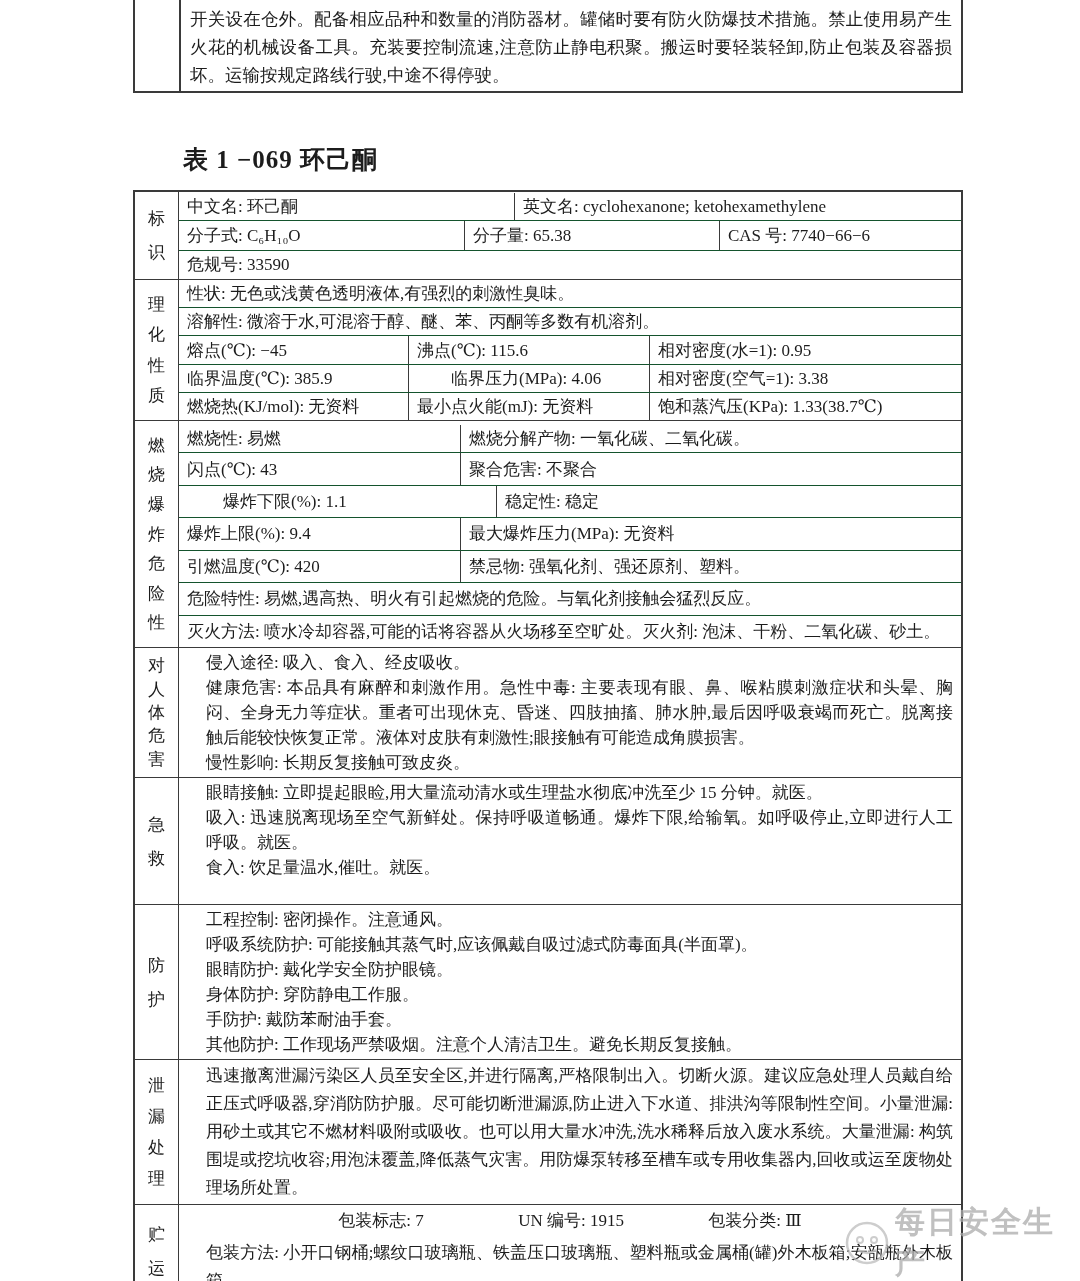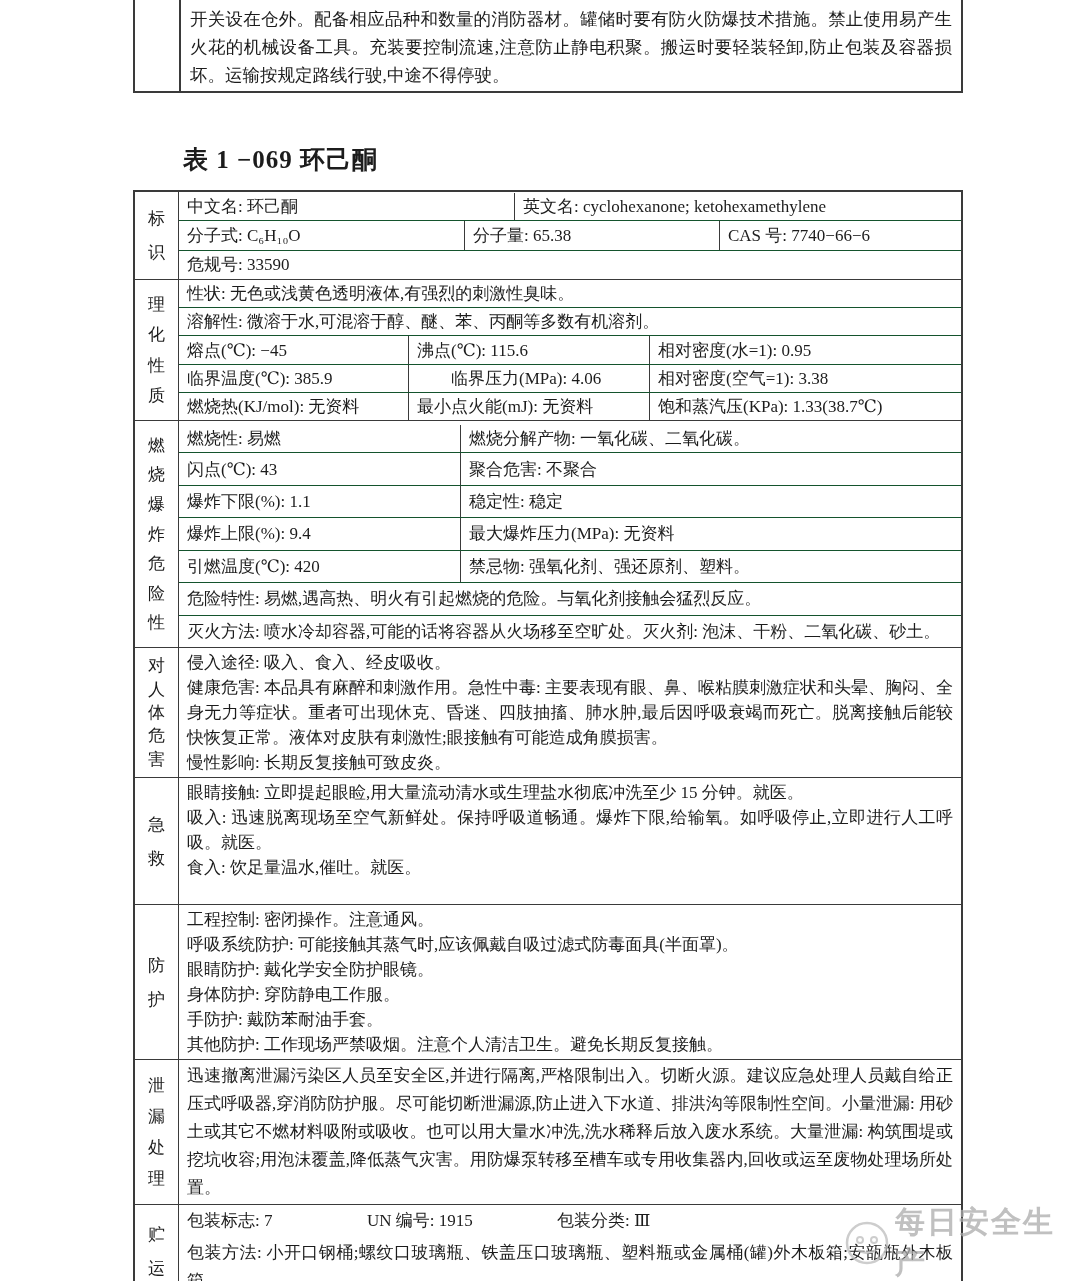--- a/index.html
+++ b/index.html
@@ -24,31 +24,31 @@
   .labelcell{width:44px;flex:none;border-right:1px solid #3a3a3a;display:flex;flex-direction:column;
              align-items:center;justify-content:center;gap:11px;font-size:17px;padding:4px 0;box-sizing:border-box;}
   .labelcell.spread{justify-content:space-evenly;gap:0;padding:6px 0;}
   .contentcol{flex:1;display:flex;flex-direction:column;min-width:0;}
   .trow{display:flex;flex:1 0 auto;min-height:27px;border-top:1px solid #14532d;}
   .trow:first-child{border-top:none;align-items:flex-end;}
   .tcell{flex:1;min-width:0;border-left:1px solid #3a3a3a;display:flex;align-items:center;
          padding:1px 8px;font-size:17px;line-height:25px;box-sizing:border-box;}
   .tcell:first-child{border-left:none;}
   .items{padding:2px 8px;font-size:17px;}
-  .item{text-align:justify;}
+  .item{text-align:justify;margin-left:19px;}
 
   .sec-biaoshi{min-height:87px;}
   .sec-lihua{min-height:140px;}
   .sec-ranshao{min-height:226px;}
   .sec-renti{min-height:126px;}   .sec-renti .item{line-height:25px;}
   .sec-jijiu{min-height:126px;}   .sec-jijiu .item{line-height:25px;}
   .sec-fanghu{min-height:150px;}  .sec-fanghu .item{line-height:25px;}
   .sec-xielou{min-height:140px;}  .sec-xielou .item{line-height:28px;}
   .sec-zhuyun{min-height:86px;}   .sec-zhuyun .items{line-height:28px;}
-  .pack-row{display:flex;}
+  .pack-row{display:flex;justify-content:center;}
   .pack-row span{display:inline-block;}
   .pack-row span:nth-child(1){width:180px;}
   .pack-row span:nth-child(2){width:190px;}
 
   
   .watermark{position:absolute;left:843px;top:1202px;display:flex;align-items:center;gap:4px;
              opacity:0.75;pointer-events:none;}
   .watermark .wm-text{font-size:30px;font-weight:bold;color:#ababab;letter-spacing:2px;
                       font-family:"Liberation Sans","DejaVu Sans",sans-serif;
                       text-shadow:0 0 1px #ffffff;}
@@ -131,21 +131,21 @@
         <div class="contentcol">
           <div class="trow">
             <div class="tcell" style="flex: 0 0 auto; width: 281px;">燃烧性: 易燃</div>
             <div class="tcell">燃烧分解产物: 一氧化碳、二氧化碳。</div>
           </div>
           <div class="trow">
             <div class="tcell" style="flex: 0 0 auto; width: 281px;">闪点(℃): 43</div>
             <div class="tcell">聚合危害: 不聚合</div>
           </div>
           <div class="trow">
-            <div class="tcell" style="flex: 0 0 auto; width: 281px;">爆炸下限(%): 1.1</div>
+            <div class="tcell" style="flex: 0 0 auto; width: 281px; margin-left: 36px;">爆炸下限(%): 1.1</div>
             <div class="tcell">稳定性: 稳定</div>
           </div>
           <div class="trow">
             <div class="tcell" style="flex: 0 0 auto; width: 281px;">爆炸上限(%): 9.4</div>
             <div class="tcell">最大爆炸压力(MPa): 无资料</div>
           </div>
           <div class="trow">
             <div class="tcell" style="flex: 0 0 auto; width: 281px;">引燃温度(℃): 420</div>
             <div class="tcell">禁忌物: 强氧化剂、强还原剂、塑料。</div>
           </div>

